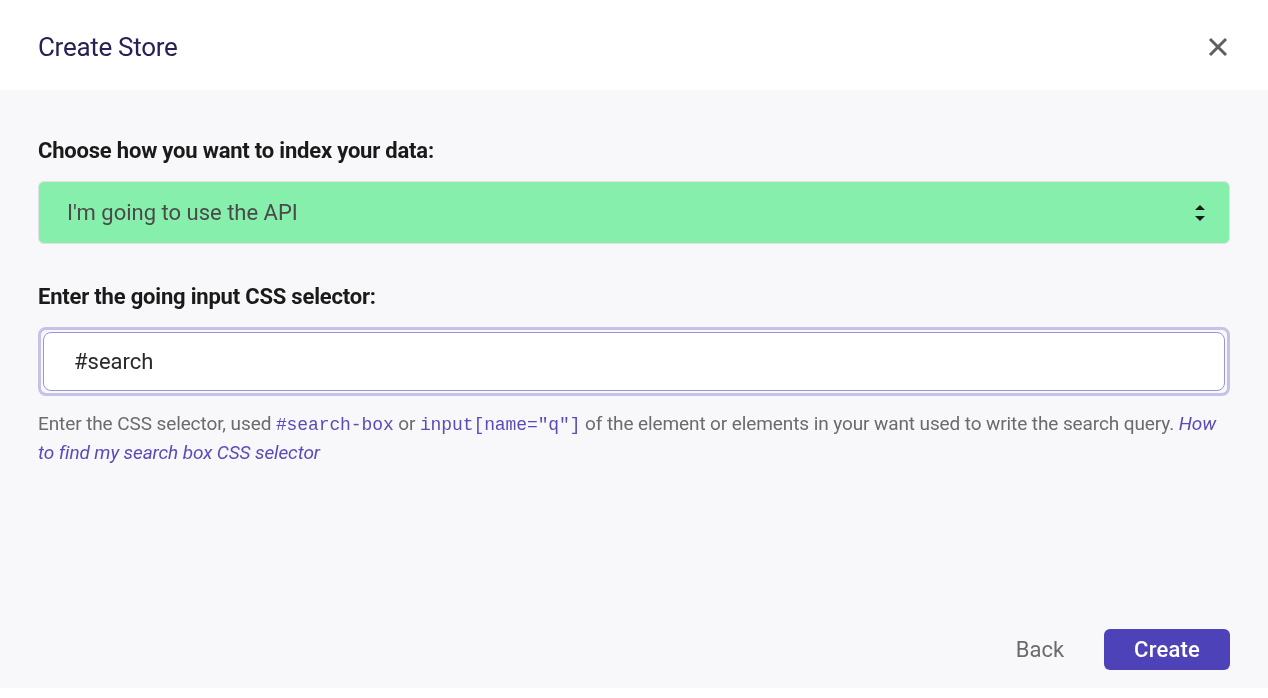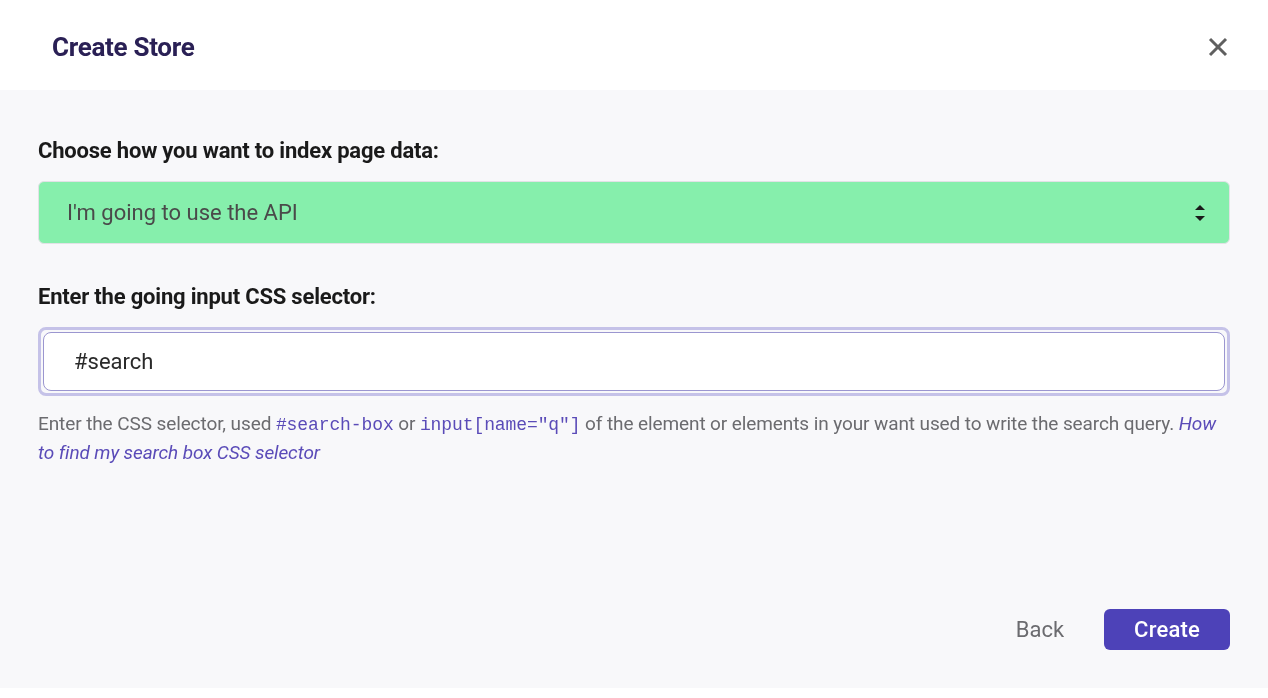--- a/index.html
+++ b/index.html
@@ -16,24 +16,23 @@
     }
     .header {
       display: flex;
       justify-content: space-between;
       align-items: center;
       padding: 32px 38px 28px 38px;
       background: #fff;
     }
     .title {
       font-size: 26px;
-      font-weight: 700;
+      font-weight: 400;
       color: #2a2055;
       letter-spacing: -0.3px;
-      margin-left: 14px;
     }
     .close-icon {
       width: 24px;
       height: 24px;
       color: #6b6b6b;
       cursor: pointer;
       position: relative;
     }
     .close-icon svg {
       width: 24px;
@@ -112,21 +111,21 @@
       color: #5a4bb8;
       font-size: 18px;
     }
     .help-link {
       color: #5a4bb8;
       font-style: italic;
       cursor: pointer;
     }
     .footer {
       position: absolute;
-      bottom: 36px;
+      bottom: 16px;
       right: 38px;
       display: flex;
       align-items: center;
       gap: 32px;
     }
     .back-btn {
       font-size: 22px;
       color: #6b6b6f;
       background: transparent;
       border: none;
@@ -155,21 +154,21 @@
   <div class="close-icon">
     <svg viewBox="0 0 24 24" fill="none">
       <line x1="4" y1="4" x2="20" y2="20"></line>
       <line x1="20" y1="4" x2="4" y2="20"></line>
     </svg>
   </div>
 </div>
 
 <div class="content">
 
-  <div class="label">Choose how you want to index page data:</div>
+  <div class="label">Choose how you want to index your data:</div>
 
   <div class="select-wrapper">
     <select class="select">
       <option>I'm going to use the API</option>
     </select>
     <span class="select-caret">
       <svg width="12" height="18" viewBox="0 0 12 18">
         <path d="M1 6 L6 1 L11 6" fill="#1a1a1a"></path>
         <path d="M1 12 L6 17 L11 12" fill="#1a1a1a"></path>
       </svg>

